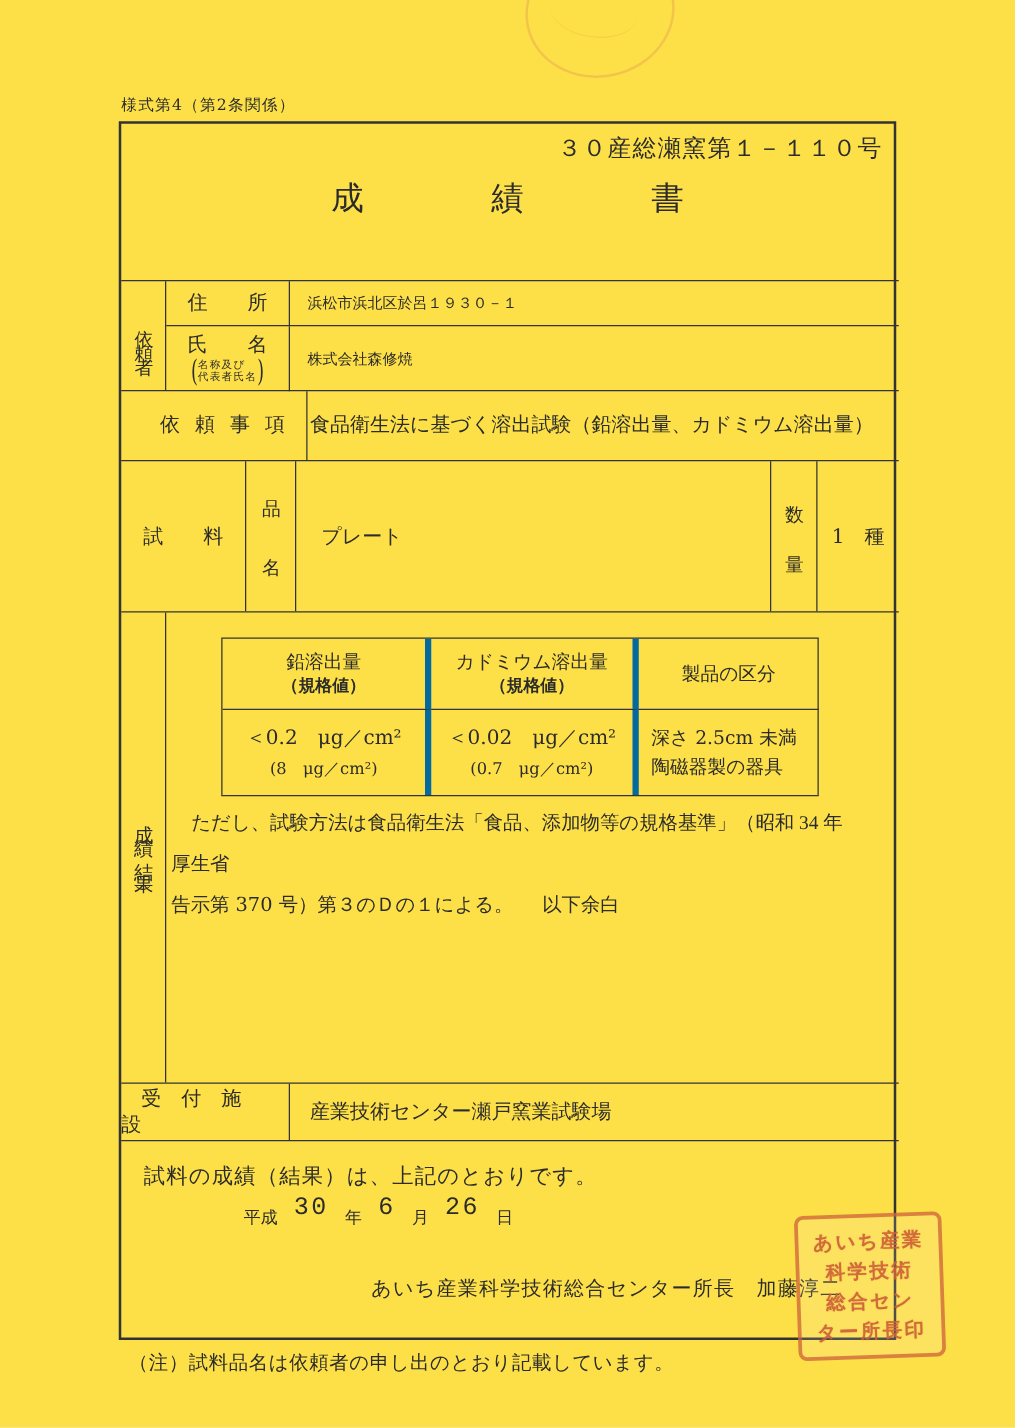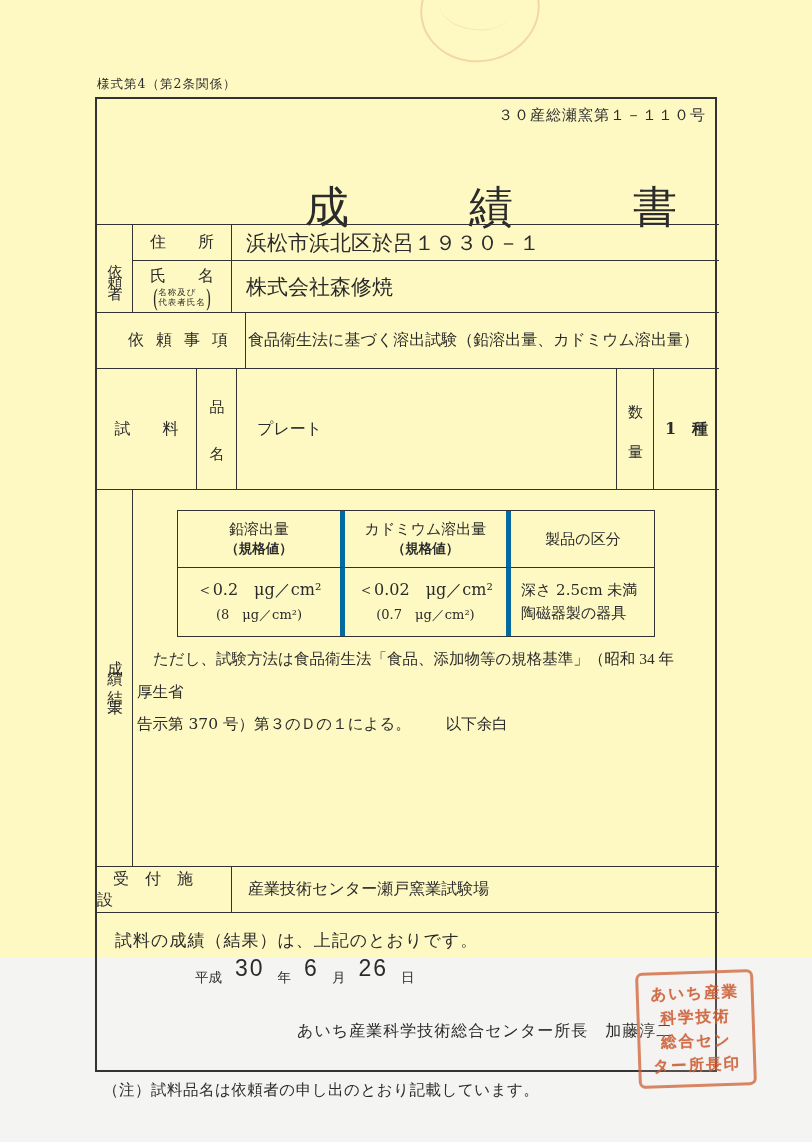--- a/index.html
+++ b/index.html
@@ -5,22 +5,22 @@
   html,body{margin:0;padding:0;}
   body{
     width:812px;height:1142px;
     background:#f4f4f2;
     font-family:"DejaVu Serif","Liberation Serif",serif;
     color:#2b2b2b;
     position:relative;
     overflow:hidden;
   }
   .page{
-    position:absolute;left:0;top:0;width:812px;height:958px;
-    background:#fef9c3;
+    position:absolute;left:0;top:0;width:812px;height:1142px;
+    background:#fde047;
   }
   
   .faint-stamp{
     position:absolute;left:420px;top:-44px;width:116px;height:102px;
     border:2.5px solid rgba(216,128,82,0.28);
     border-radius:50%;
     transform:rotate(-12deg);
   }
   .faint-stamp::after{
     content:"";position:absolute;left:18px;top:30px;width:70px;height:40px;
@@ -32,56 +32,56 @@
     position:absolute;left:97px;top:76px;
     font-size:12.5px;letter-spacing:1px;
   }
   .main-box{
     position:absolute;left:95px;top:97px;width:622px;height:975px;
     border:2px solid #333;
     box-sizing:border-box;
   }
   .doc-number{
     position:absolute;top:7px;right:9px;
-    font-size:15px;letter-spacing:1px;
+    font-size:19px;letter-spacing:1px;
   }
   .doc-title{
     position:absolute;top:42px;left:0;width:100%;
-    text-align:right;
-    font-size:44px;letter-spacing:38px;text-indent:38px;margin-top:37px;
+    text-align:center;
+    font-size:26px;letter-spacing:38px;text-indent:38px;
   }
   .row{position:absolute;left:0;width:622px;border-top:1px solid #333;box-sizing:border-box;}
   .cell{position:absolute;top:0;bottom:0;box-sizing:border-box;}
   .br{border-right:1px solid #333;}
   .vtext{
     writing-mode:vertical-rl;text-orientation:mixed;
     display:flex;align-items:center;justify-content:center;
   }
   
   .row-client{top:125px;height:88px;}
   .client-group{left:0;width:36px;font-size:15px;letter-spacing:11px;}
   .client-sub1{position:absolute;left:36px;top:0;width:586px;height:35px;box-sizing:border-box;}
   .client-sub2{position:absolute;left:36px;top:35px;width:586px;height:53px;border-top:1px solid #333;box-sizing:border-box;}
   .key-cell{left:0;width:99px;display:flex;align-items:center;justify-content:center;font-size:16px;}
-  .val-cell{left:99px;right:0;display:flex;align-items:center;padding-left:14px;font-size:21px;}
+  .val-cell{left:99px;right:0;display:flex;align-items:center;padding-left:14px;font-size:12px;}
   .name-key{flex-direction:column;justify-content:center;gap:1px;}
   .name-sub{display:flex;align-items:center;line-height:1;}
   .name-sub .paren{font-size:14px;transform:scaleY(1.7);font-weight:400;}
   .name-sub .lines{display:flex;flex-direction:column;font-size:8.5px;letter-spacing:1px;line-height:1.15;}
   
   .row-request{top:213px;height:56px;}
   .req-key{left:14px;width:135px;display:flex;align-items:center;justify-content:center;font-size:16px;letter-spacing:12px;text-indent:12px;}
   .req-val{left:135px;right:0;display:flex;align-items:center;padding-left:16px;font-size:16px;}
   
   .row-sample{top:269px;height:121px;}
   .sample-key{left:0;width:100px;display:flex;align-items:center;justify-content:center;font-size:16px;}
   .sample-pn{left:100px;width:40px;font-size:15px;letter-spacing:46px;text-indent:10px;}
   .sample-val{left:140px;width:380px;display:flex;align-items:center;padding-left:20px;font-size:16px;}
   .sample-qty-label{left:520px;width:37px;font-size:15px;letter-spacing:40px;text-indent:8px;}
-  .sample-qty-val{left:557px;right:0;display:flex;align-items:center;justify-content:center;font-size:16px;font-weight:bold;}
+  .sample-qty-val{left:557px;right:0;display:flex;align-items:center;justify-content:center;font-size:16px;}
   
   .row-results{top:390px;height:377px;}
   .results-group{left:0;width:36px;font-size:15.5px;letter-spacing:10px;}
   .rtable{
     position:absolute;left:80px;top:20px;width:478px;height:127px;
     border:1px solid #333;box-sizing:border-box;
     display:grid;grid-template-columns:167px 166px 144px;grid-template-rows:57px 68px;
   }
   .rtable > div{border-right:5px solid #0369a1;border-bottom:1px solid #333;box-sizing:border-box;
     display:flex;flex-direction:column;align-items:center;justify-content:center;}
@@ -91,31 +91,31 @@
   .rt-sub{font-size:13.5px;margin-top:1px;font-weight:bold;}
   .rt-main{font-size:16px;}
   .rt-spec{font-size:13px;margin-top:5px;}
   .rt-cat{align-items:flex-start !important;padding-left:10px;}
   .rt-cat .rt-main,.rt-cat .rt-spec{font-size:15px;margin-top:0;line-height:1.55;}
   .method-note{
     position:absolute;left:40px;top:152px;width:548px;
     font-size:15.5px;line-height:33px;
   }
   .method-note .l1{text-indent:16px;font-family:Liberation Serif, serif;}
-  .method-note .l2 .remainder{margin-left:30px;}
+  .method-note .l2 .remainder{margin-left:18px;}
   
   .row-facility{top:767px;height:46px;padding-left:48px;}
   .fac-key{left:0;width:135px;display:flex;align-items:center;justify-content:center;font-size:16px;letter-spacing:16px;text-indent:16px;}
   .fac-val{left:135px;right:0;display:flex;align-items:center;padding-left:16px;font-size:16px;}
   
   .row-cert{top:813px;height:162px;border-top:1px solid #333;}
   .cert-statement{position:absolute;left:18px;top:16px;font-size:17px;letter-spacing:1px;}
   .cert-date{position:absolute;left:98px;top:42px;display:flex;align-items:flex-end;gap:13px;}
   .cert-date .unit{font-size:13.5px;padding-bottom:2px;}
-  .cert-date .num{font-family:Liberation Sans, sans-serif;font-size:23px;letter-spacing:2px;padding-bottom:7px;}
+  .cert-date .num{font-family:Liberation Mono, monospace;font-size:20px;letter-spacing:2px;padding-bottom:7px;}
   .cert-signer{position:absolute;left:200px;top:108px;font-size:16px;letter-spacing:1px;}
   
   .director-seal{
     position:absolute;left:637px;top:971px;width:112px;height:110px;
     border:3.5px solid rgba(205,95,54,0.75);
     border-radius:7px;
     transform:rotate(-2deg);
     display:flex;flex-direction:column;align-items:center;justify-content:center;
     color:rgba(205,95,54,0.85);
     font-size:15.5px;font-weight:bold;letter-spacing:2px;line-height:24px;

